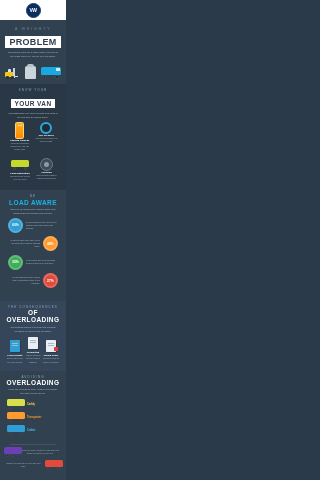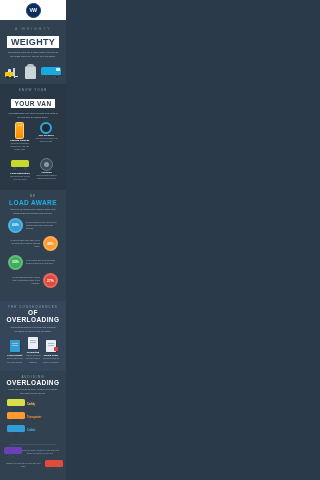--- a/index.html
+++ b/index.html
@@ -181,21 +181,21 @@
 <body>
 
 <div class="page">
 
   <div class="logobar">
     <div class="vw-roundel">VW</div>
   </div>
 
   <div class="sec hero titlewrap">
     <div class="h-top">A WEIGHTY</div>
-    <div class="h-big">WEIGHTY</div>
+    <div class="h-big">PROBLEM</div>
     <div class="body-txt">Overloaded vans are a major safety concern on the roads and a key risk for fleet operators.</div>
   </div>
 
   <div class="iconrow">
     <div class="forklift">
       <div class="fk-body"></div>
         <div class="fk-driver"></div>
       <div class="fk-mast"></div>
         <div class="fk-fork"></div>
       <div class="fk-w a"></div>

